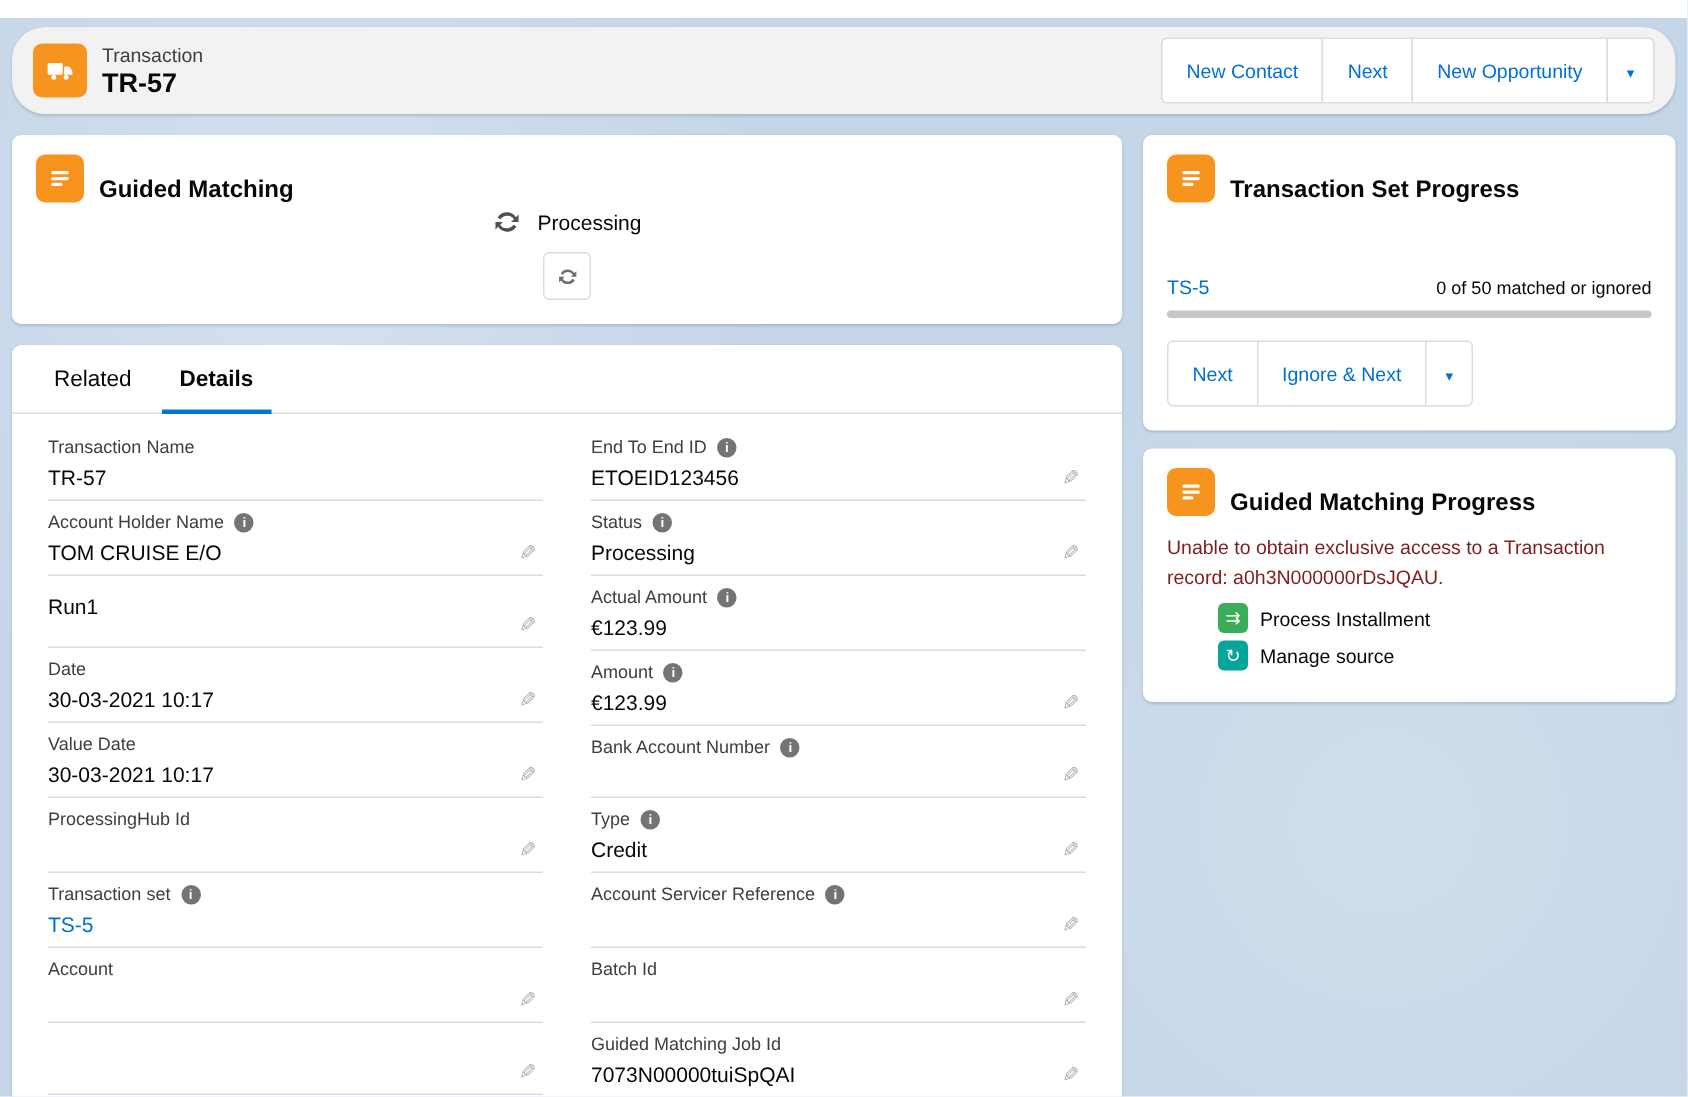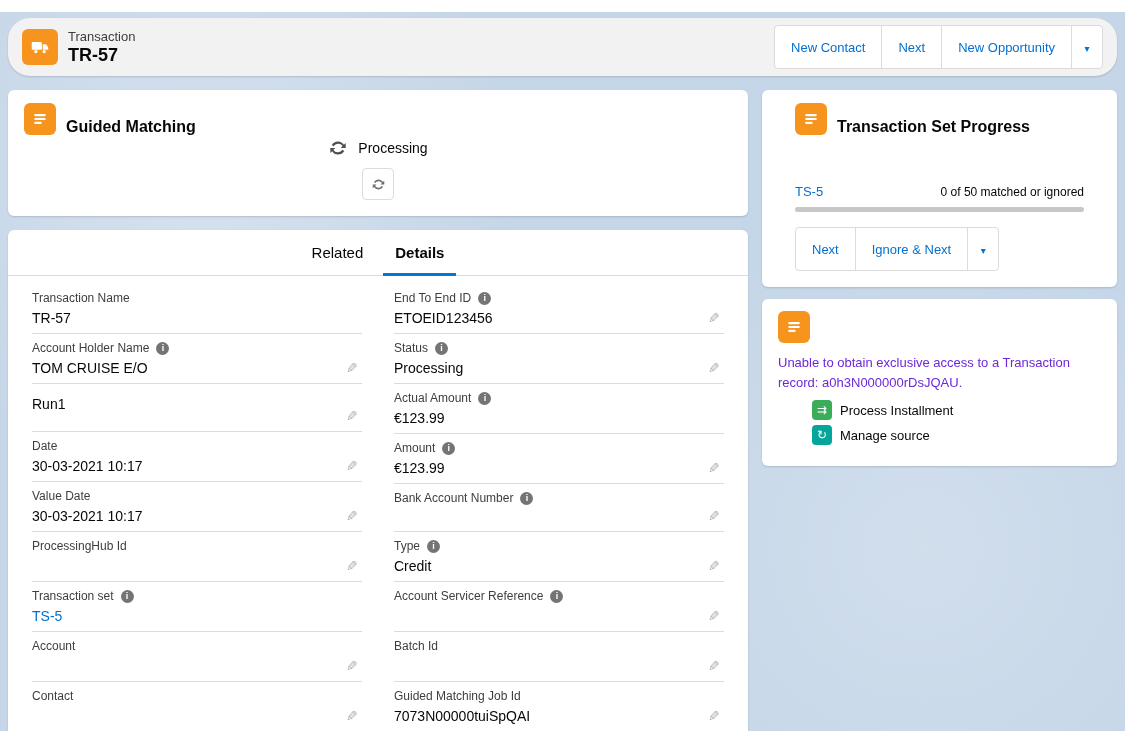--- a/index.html
+++ b/index.html
@@ -68,21 +68,21 @@
     width: 32px; height: 32px; margin-top: 10px; border: 1px solid #dddbda;
     border-radius: 4px; background: #fff; display: flex; align-items: center;
     justify-content: center; cursor: pointer;
   }
   .refresh-btn svg { width: 15px; height: 15px; fill: #706e6b; display: block; }
 
   
   .details-card { min-height: 566px; }
   .tabs-row {
     display: flex; gap: 8px; padding: 0 16px; height: 46px;
-    align-items: stretch; border-bottom: 1px solid #dddbda; justify-content: center;
+    align-items: stretch; border-bottom: 1px solid #dddbda;
   }
   .tab {
     display: flex; align-items: center; padding: 0 12px; font-size: 15px;
     color: #080707; position: relative; cursor: pointer;
   }
   .tab.active { font-weight: 700; }
   .tab.active::after {
     content: ""; position: absolute; left: 0; right: 0; bottom: -1px;
     height: 3px; background: #0176d3;
   }
@@ -104,31 +104,31 @@
     font-size: 14px; color: #080707; margin-top: 5px; min-height: 17px;
     white-space: nowrap; overflow: hidden; text-overflow: ellipsis;
   }
   .field-value.link { color: #0070d2; cursor: pointer; }
   .pencil-icon {
     position: absolute; right: 4px; bottom: 8px; color: #b0adab;
     font-size: 14px; line-height: 1; transform: scaleX(-1); cursor: pointer;
   }
 
   
-  .tsp-card { padding: 12px 33px 16px; margin-bottom: 12px; }
+  .tsp-card { padding: 12px 16px 16px; margin-bottom: 12px; }
   .tsp-row { display: flex; justify-content: space-between; align-items: baseline; margin-top: 13px; }
   .tsp-link { font-size: 13px; color: #0070d2; cursor: pointer; }
   .tsp-progress-text { font-size: 12px; color: #080707; margin-top: 36px; }
   .progress-track { height: 5px; background: #c9c7c5; border-radius: 3px; margin-top: 8px; overflow: hidden; }
   .progress-fill { height: 100%; background: #0176d3; width: 0%; }
   .tsp-actions { display: flex; margin-top: 15px; }
 
   
   .gmp-card { padding: 12px 16px 16px; }
-  .gmp-error { font-size: 13px; color: #6d28d9; line-height: 1.5; margin-top: 10px; }
+  .gmp-error { font-size: 13px; color: #7f1d1d; line-height: 1.5; margin-top: 10px; }
   .gmp-steps { margin-top: 8px; padding-left: 34px; }
   .step-row { display: flex; align-items: center; gap: 8px; margin: 5px 0; }
   .step-icon {
     width: 20px; height: 20px; border-radius: 4px; color: #fff; flex: none;
     display: flex; align-items: center; justify-content: center; font-size: 12px;
   }
   .step-label { font-size: 13px; color: #080707; }
 
   :root { --orange: #F7941E; }
 </style>
@@ -251,23 +251,20 @@
                 <div class="field-value link">TS-5</div>
               </div>
               <div class="field">
                 <div class="field-label-row">
                   <span class="field-label">Account</span>
                 </div>
                 <div class="field-value"></div>
                 <span class="pencil-icon">✎</span>
               </div>
               <div class="field">
-                <div class="field-label-row">
-                  <span class="field-label">Contact</span>
-                </div>
                 <div class="field-value"></div>
                 <span class="pencil-icon">✎</span>
               </div>
             </div>
           <div class="fcol">
               <div class="field">
                 <div class="field-label-row">
                   <span class="field-label">End To End ID</span>
                   <span class="info-icon">i</span>
                 </div>
@@ -371,20 +368,21 @@
 
       <div class="card gmp-card">
         <div class="card-title-row">
           <span class="card-icon">
             <svg viewBox="0 0 24 24" fill="#fff" aria-hidden="true">
               <rect x="5" y="6" width="14" height="2.6" rx="1.3"></rect>
               <rect x="5" y="10.7" width="14" height="2.6" rx="1.3"></rect>
               <rect x="5" y="15.4" width="9" height="2.6" rx="1.3"></rect>
             </svg>
           </span>
+          <span class="card-title">Guided Matching Progress</span>
         </div>
         <div class="gmp-error">Unable to obtain exclusive access to a Transaction record: a0h3N000000rDsJQAU.</div>
         <div class="gmp-steps">
             <div class="step-row">
               <span class="step-icon" style="background: rgb(59, 172, 87);">⇉</span>
               <span class="step-label">Process Installment</span>
             </div>
             <div class="step-row">
               <span class="step-icon" style="background: rgb(6, 165, 154);">↻</span>
               <span class="step-label">Manage source</span>

